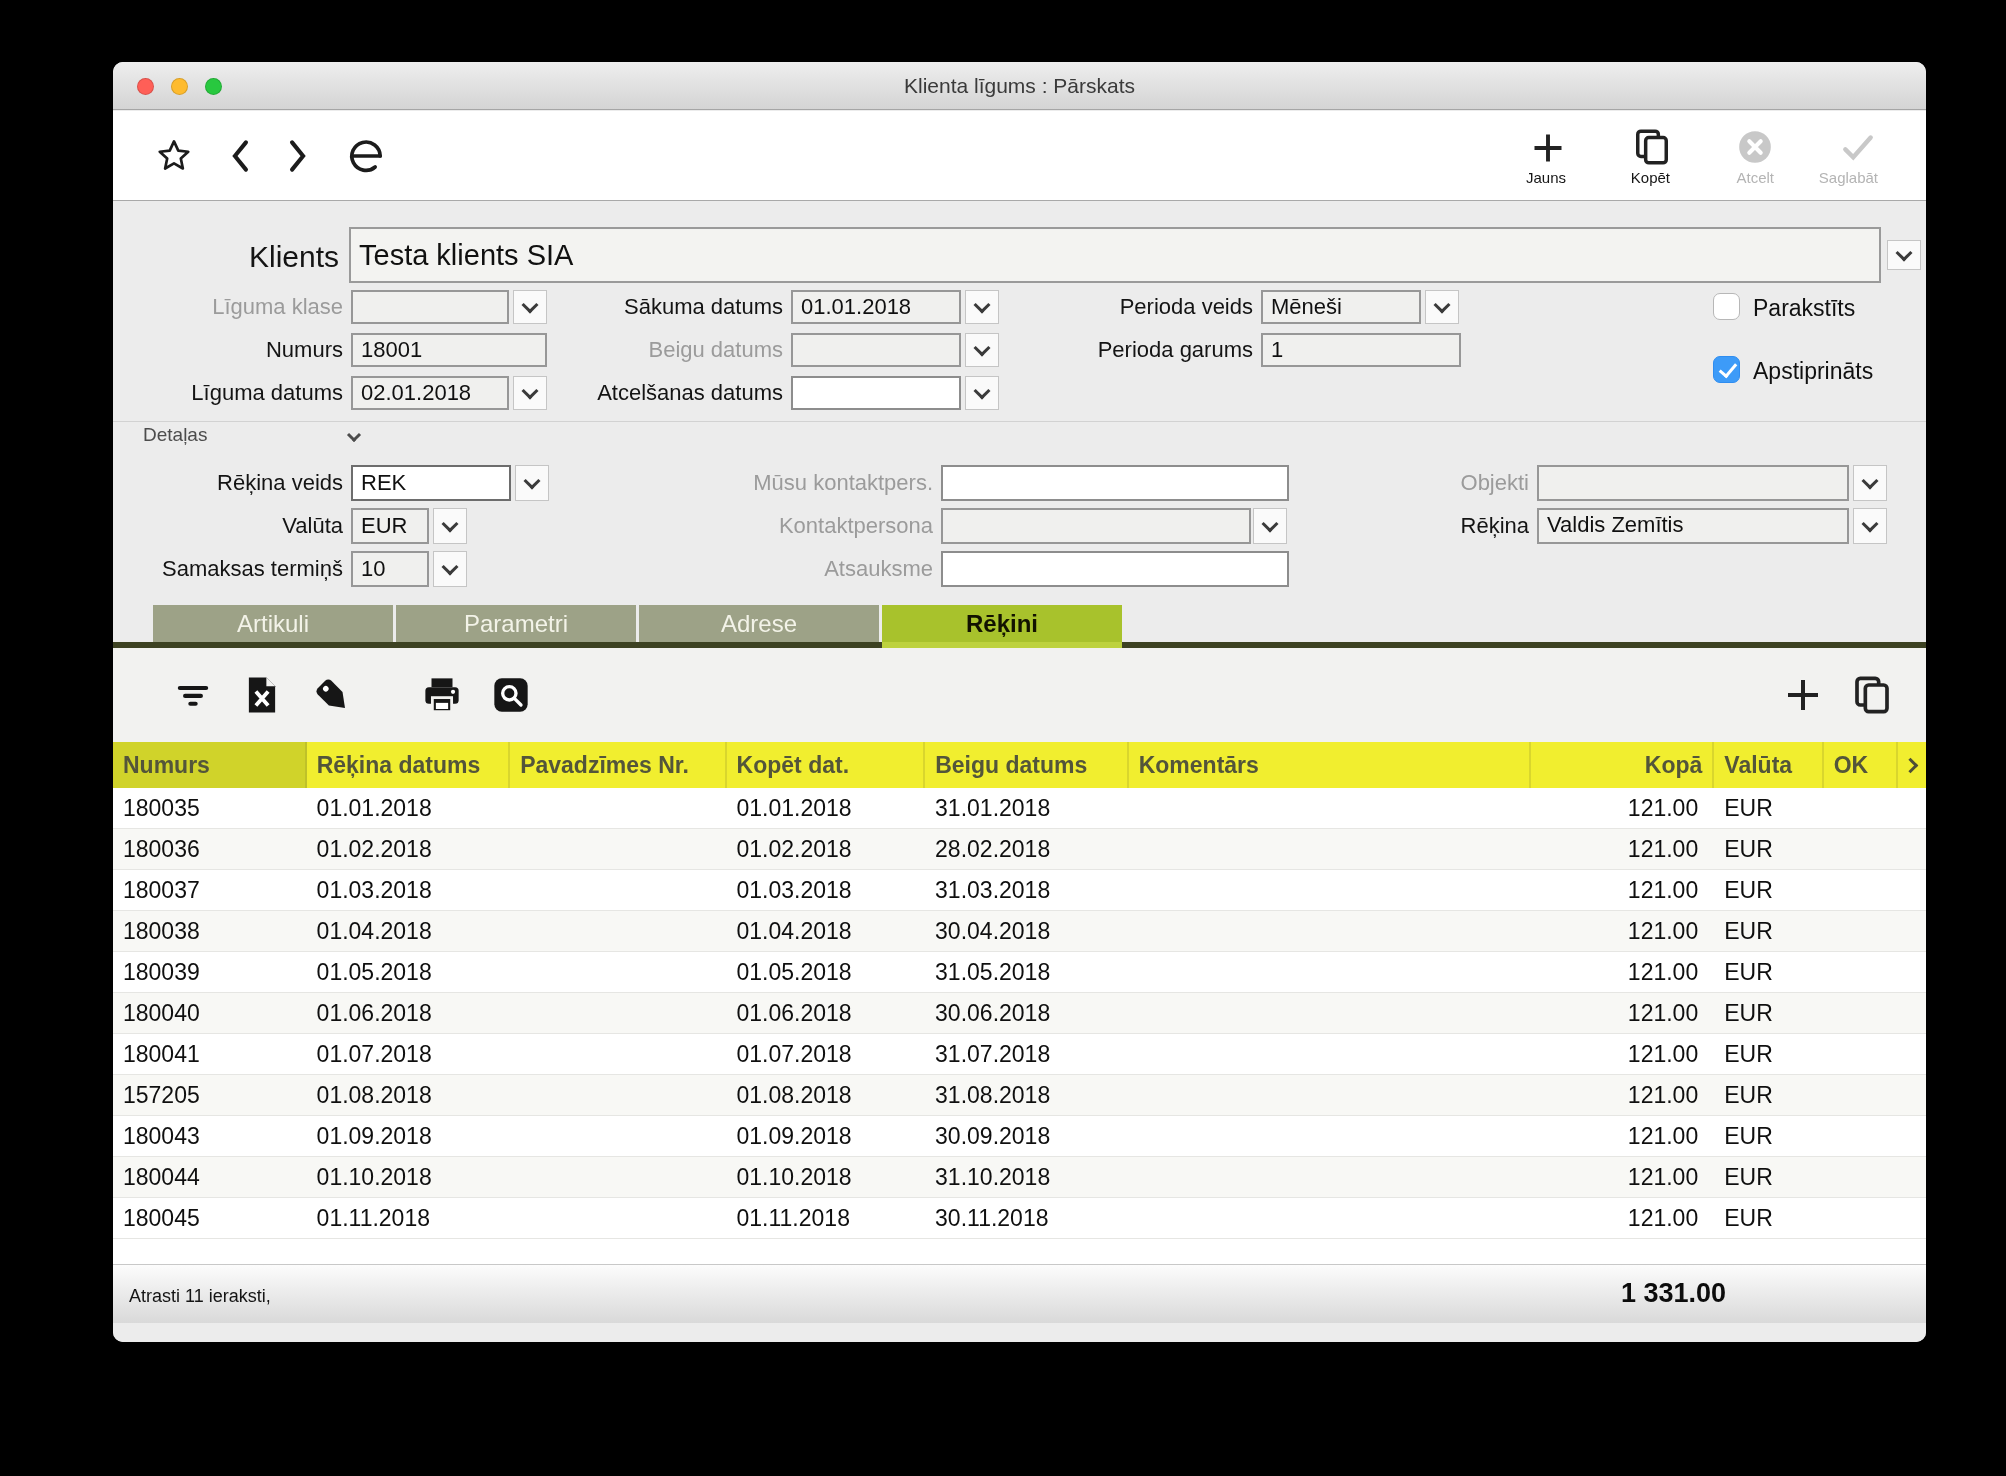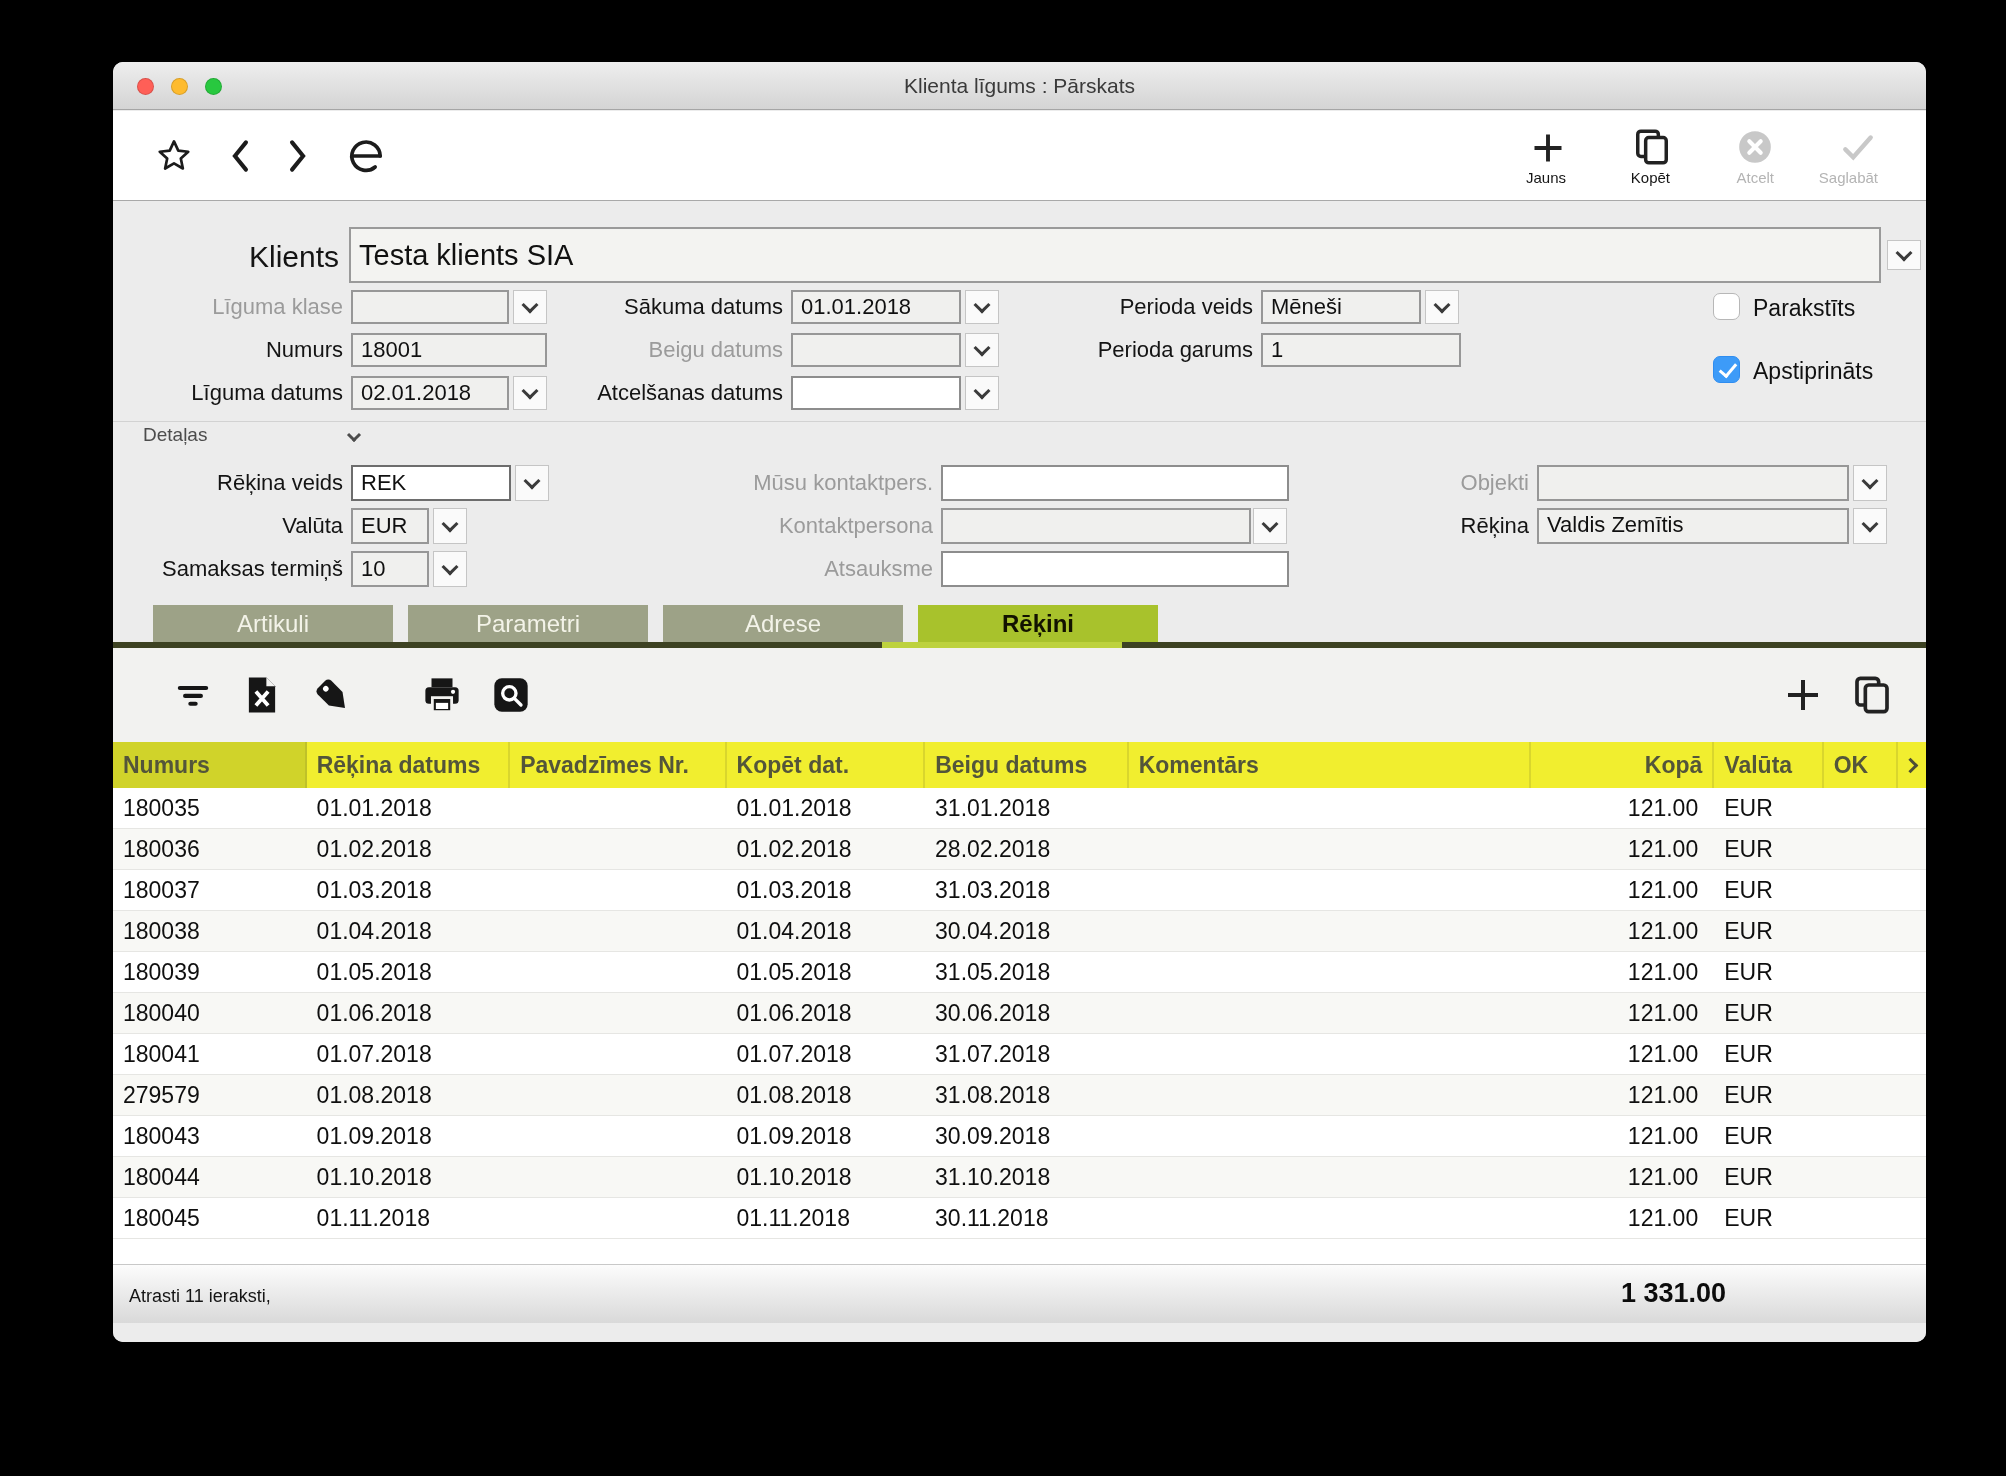--- a/index.html
+++ b/index.html
@@ -52,21 +52,21 @@
   .cb.checked::after{content:'';position:absolute;left:9px;top:3px;width:7px;height:14px;
     border-right:3px solid #fff;border-bottom:3px solid #fff;transform:rotate(40deg);}
   .cblabel{position:absolute;font-size:23px;color:#111;}
 
   .fdivider{position:absolute;left:0;right:0;top:219px;height:1px;background:#d2d2d2;}
   .detalas{position:absolute;left:30px;top:222px;font-size:19px;color:#4c4c4c;}
   .expander{position:absolute;left:236px;top:228px;width:10px;height:10px;
     border-right:3px solid #4c4c4c;border-bottom:3px solid #4c4c4c;transform:rotate(45deg);}
 
   
-  .tabs{position:absolute;top:543px;left:40px;display:flex;gap:15px;}
+  .tabs{position:absolute;top:543px;left:40px;display:flex;gap:3px;}
   .tab{width:240px;height:37px;background:#9da287;color:#f3f3e8;font-size:24px;
     display:flex;align-items:center;justify-content:center;cursor:default;}
   .tab.active{background:#a8c22c;color:#121200;font-weight:bold;}
   .tabline{position:absolute;top:580px;left:0;right:0;height:6px;background:#3d4222;}
   .tabline-hl{position:absolute;top:580px;left:769px;width:240px;height:6px;background:#bdd23e;}
 
   
   .iconbar{position:absolute;top:586px;left:0;right:0;height:94px;background:#f2f2f0;}
   .tico{position:absolute;top:25px;width:44px;height:44px;display:flex;align-items:center;justify-content:center;}
 
@@ -412,21 +412,21 @@
         <div class="cell c4">01.07.2018</div>
         <div class="cell c5">31.07.2018</div>
         <div class="cell c6"></div>
         <div class="cell c7 right">121.00</div>
         <div class="cell c8">EUR</div>
         <div class="cell c9"></div>
         <div class="cell c10"></div>
       </div>
 
       <div class="row">
-        <div class="cell c1">279579</div>
+        <div class="cell c1">157205</div>
         <div class="cell c2">01.08.2018</div>
         <div class="cell c3"></div>
         <div class="cell c4">01.08.2018</div>
         <div class="cell c5">31.08.2018</div>
         <div class="cell c6"></div>
         <div class="cell c7 right">121.00</div>
         <div class="cell c8">EUR</div>
         <div class="cell c9"></div>
         <div class="cell c10"></div>
       </div>

